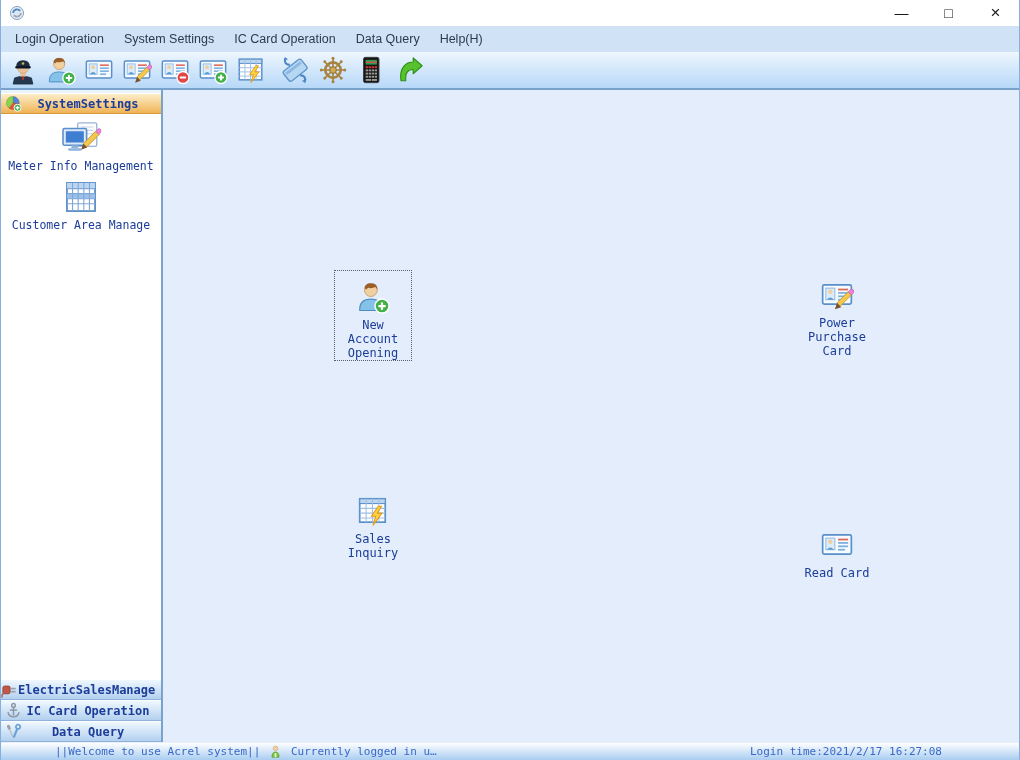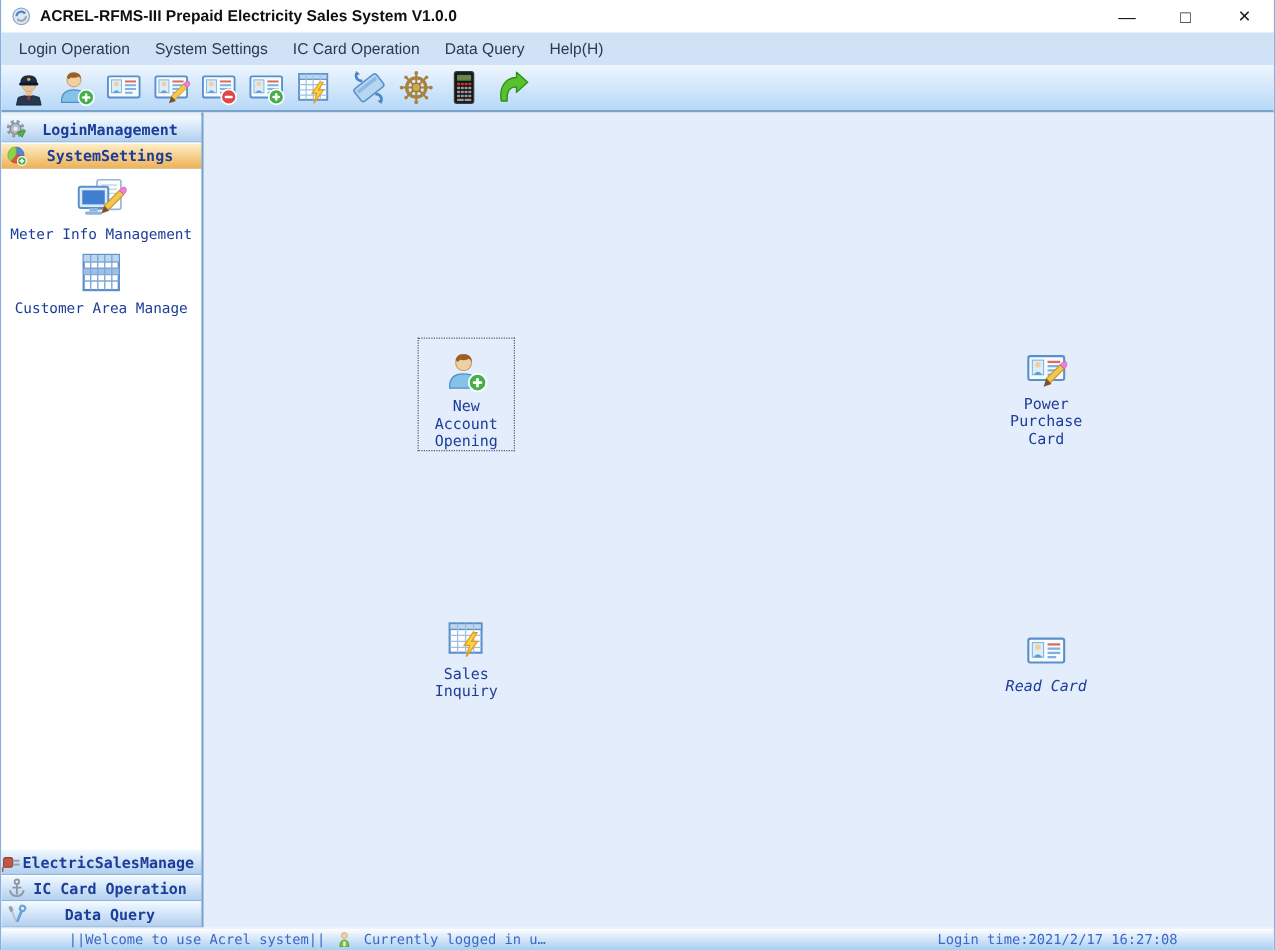--- a/index.html
+++ b/index.html
@@ -54,21 +54,21 @@
   
   .main { flex: 1 1 auto; position: relative; background: #e3edfb; }
   .shortcut { position: absolute; display: flex; flex-direction: column; align-items: center; cursor: pointer; }
   .shortcut svg { width: 34px; height: 34px; flex: 0 0 auto; }
   .shortcut .lines { margin-top: 4px; text-align: center; font-family: "DejaVu Sans Mono", monospace;
                      font-size: 12px; color: #1c3d99; line-height: 14px; }
   .shortcut.selected { border: 1px dotted #55606e; }
   #sc-new-account { left: 171px; top: 180px; width: 78px; height: 91px; padding-top: 9px; }
   #sc-power-card  { left: 634px; top: 188px; width: 80px; }
   #sc-sales-inquiry { left: 171px; top: 404px; width: 78px; }
-  #sc-read-card   { left: 624px; top: 414px; width: 100px; font-style: italic; }
+  #sc-read-card   { left: 624px; top: 438px; width: 100px; }
 
   
   .statusbar { height: 18px; background: linear-gradient(#fdfeff, #a9cdf1); border-top: 1px solid #e8eff8;
                position: relative; font-family: "DejaVu Sans Mono", monospace; font-size: 11px; color: #3a68c8; }
   .sb-welcome { position: absolute; left: 54px; top: 2px; white-space: nowrap; }
   .sb-user-icon { position: absolute; left: 268px; top: 1px; width: 13px; height: 15px; }
   .sb-logged { position: absolute; left: 290px; top: 2px; white-space: nowrap; }
   .sb-time { position: absolute; right: 77px; top: 2px; white-space: nowrap; }
 
   .defs-hidden { position: absolute; width: 0; height: 0; overflow: hidden; }
@@ -278,21 +278,20 @@
     </symbol>
   </defs>
 </svg>
 
 <div class="window">
 
   <div class="titlebar">
     <svg class="app-logo">
         <use href="#sym-app-logo"></use>
       </svg>
-    <span class="title">ACREL-RFMS-III Prepaid Electricity Sales System V1.0.0</span>
     <div class="win-controls">
       <div class="win-btn">—</div>
       <div class="win-btn">□</div>
       <div class="win-btn close">×</div>
     </div>
   </div>
 
   <div class="menubar">
     <div class="menu-item">Login Operation</div>
     <div class="menu-item">System Settings</div>
@@ -355,28 +354,20 @@
     <div class="tool-btn">
         <svg>
           <use href="#sym-redo"></use>
         </svg>
       </div>
   </div>
 
   <div class="body-row">
 
     <div class="sidebar">
-      <div class="section-header">
-        <span class="sec-icon">
-            <svg>
-              <use href="#sym-gear-go"></use>
-            </svg>
-          </span>
-        <span class="sec-label">LoginManagement</span>
-      </div>
       <div class="section-header active">
         <span class="sec-icon">
             <svg>
               <use href="#sym-pie-add"></use>
             </svg>
           </span>
         <span class="sec-label">SystemSettings</span>
       </div>
 
       <div class="side-panel">

